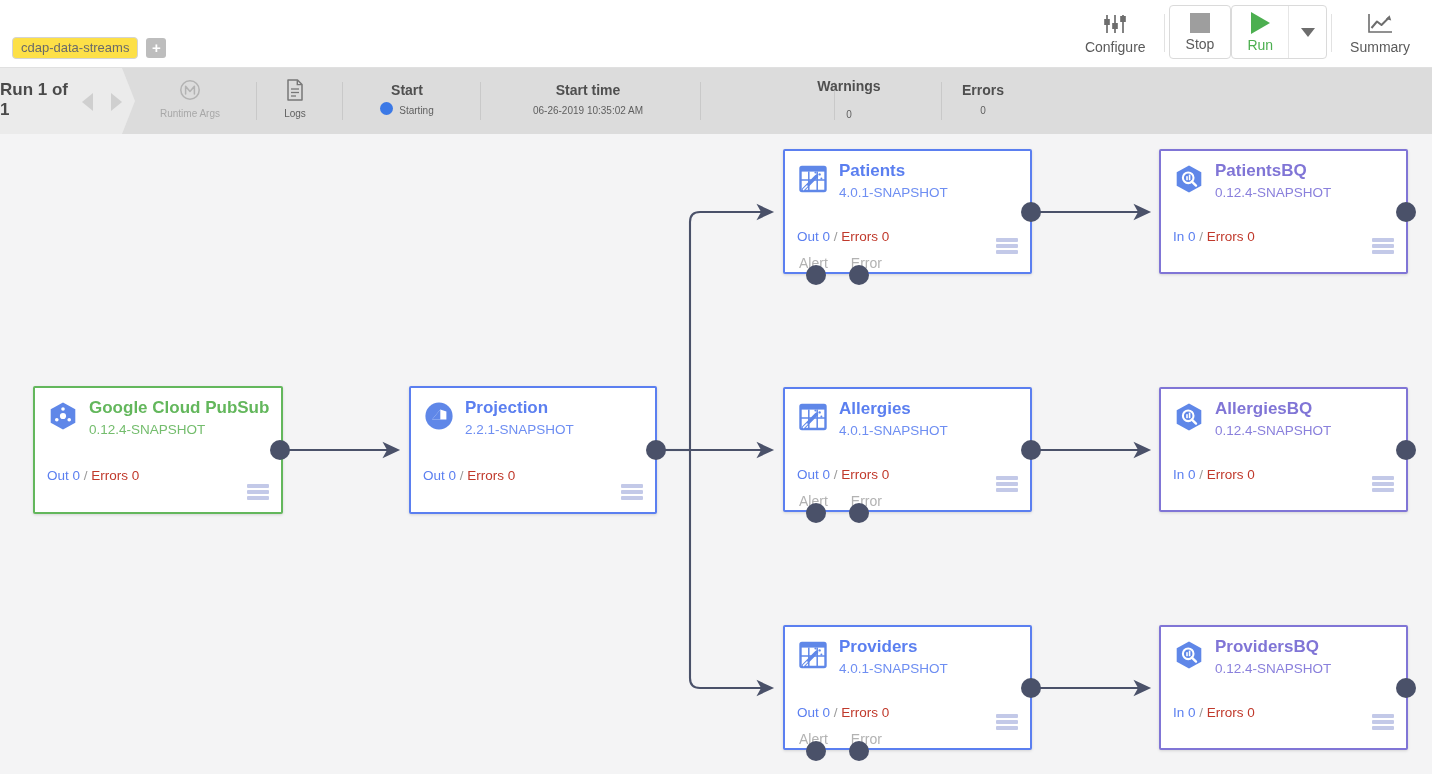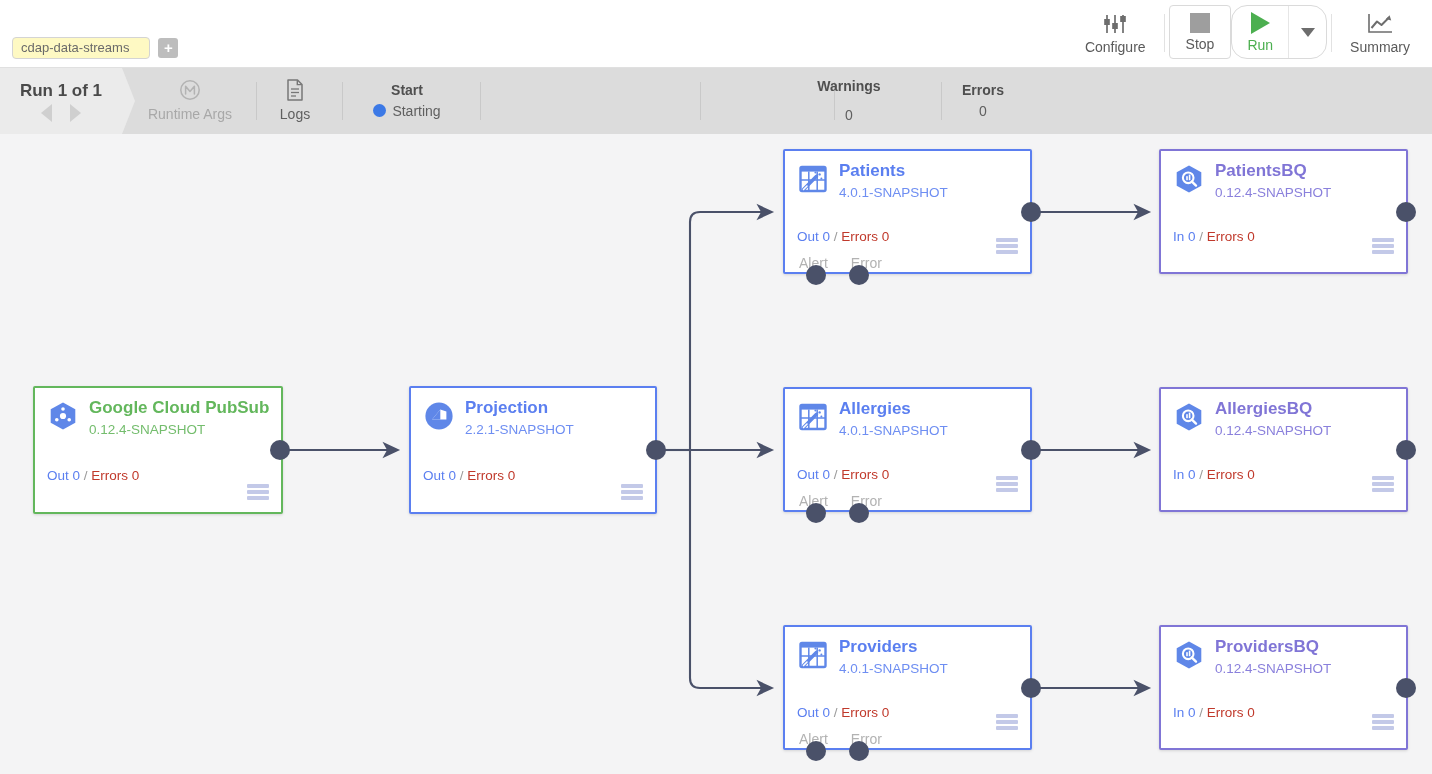--- a/index.html
+++ b/index.html
@@ -27,22 +27,22 @@
   #pipeline-title {
     font-size:22px; font-weight:bold; color:#333333; letter-spacing:-0.2px;
   }
   #info-icon { width:16px; height:16px; display:block; margin-left:3px; margin-top:3px; }
   #tag-row {
     position:absolute; left:12px; top:37px;
     display:flex; align-items:center; gap:8px;
   }
   #tag-chip {
     border:1px solid #d4d4d4; border-radius:4px;
-    padding:2px 20px 3px 8px;
-    font-size:13px; color:#6a6a6a; background:#fef9c3;
+    padding:2px 8px 3px 8px;
+    font-size:13px; color:#6a6a6a; background:#fde047;
     line-height:15px;
   }
   #tag-add {
     width:20px; height:20px; border-radius:3px; background:#bdbdbd;
     color:#fff; font-size:15px; line-height:19px; text-align:center;
     font-weight:bold;
   }
 
   #toolbar {
     position:absolute; right:8px; top:4px;
@@ -53,21 +53,21 @@
     padding:3px 14px 2px 14px; min-width:64px;
   }
   .tb-label { font-size:14px; color:#5a5a5a; margin-top:3px; }
   .tb-sep { width:1px; background:#e2e2e2; margin:10px 4px; }
   .tb-boxed {
     border:1px solid #dadada; border-radius:4px; background:#fff;
     display:flex; flex-direction:column; align-items:center; justify-content:center;
     padding:4px 16px 3px 16px; height:54px; margin-top:1px;
   }
   #run-group {
-    display:flex; border:1px solid #dadada; border-radius:16px; background:#fff;
+    display:flex; border:1px solid #dadada; border-radius:4px; background:#fff;
     height:54px; margin-top:1px; overflow:hidden;
   }
   #run-btn {
     display:flex; flex-direction:column; align-items:center; justify-content:center;
     padding:4px 15px 3px 15px;
   }
   #run-btn .tb-label { color:#4caf50; }
   #run-caret {
     display:flex; align-items:center; justify-content:center;
     width:38px; border-left:1px solid #e6e6e6;
@@ -83,21 +83,21 @@
   }
 
   
   #statusbar {
     position:absolute; left:0; top:68px; width:1432px; height:66px;
     background:#dcdcdc;
   }
   #run-selector {
     position:absolute; left:0; top:0; width:122px; height:66px;
     background:#ebebeb;
-    display:flex; flex-direction:column; align-items:center; justify-content:center;
+    display:flex; flex-direction:row; align-items:center; justify-content:center;
   }
   #run-selector:after {
     content:""; position:absolute; right:-13px; top:0;
     width:0;height:0;
     border-top:33px solid transparent; border-bottom:33px solid transparent;
     border-left:13px solid #ebebeb;
   }
   #run-label { font-size:17px; font-weight:bold; color:#4a4a4a; margin-bottom:2px; }
   #run-arrows { display:flex; gap:18px; margin-top:1px; }
   .arrow-l {
@@ -106,21 +106,21 @@
   }
   .arrow-r {
     width:0;height:0;border-top:9px solid transparent;border-bottom:9px solid transparent;
     border-left:11px solid #cfcfcf;
   }
   .sb-cell {
     position:absolute; top:0; height:66px;
     display:flex; flex-direction:column; align-items:center; justify-content:center;
   }
   .sb-top { font-size:14px; font-weight:bold; color:#4f4f4f; line-height:18px; }
-  .sb-bottom { font-size:14px; color:#5f5f5f; line-height:20px; margin-top:2px; }
+  .sb-bottom { font-size:10px; color:#5f5f5f; line-height:20px; margin-top:2px; }
   .sb-divider { position:absolute; top:14px; width:1px; height:38px; background:#c9c9c9; }
   .sb-muted .sb-bottom, .sb-muted .sb-top { color:#a8a8a8; }
   #status-dot {
     width:13px; height:13px; border-radius:50%; background:#3c79e6; display:inline-block;
     margin-right:6px; vertical-align:-1px;
   }
 
   
   #canvas {
     position:absolute; left:0; top:134px; width:1432px; height:640px;
@@ -264,20 +264,24 @@
 
   <div class="sb-cell" style="left:348px;width:118px;">
     <span class="sb-top">Start</span>
     <span class="sb-bottom">
       <span id="status-dot"></span><span>Starting</span>
     </span>
   </div>
 
   <div class="sb-divider" style="left:480px;"></div>
 
+  <div class="sb-cell" style="left:486px;width:204px;">
+    <span class="sb-top">Start time</span>
+    <span class="sb-bottom">06-26-2019 10:35:02 AM</span>
+  </div>
 
   <div class="sb-divider" style="left:700px;"></div>
 
 
   <div class="sb-divider" style="left:834px;"></div>
 
   <div class="sb-cell" style="left:800px;width:98px;gap:8px;">
     <span class="sb-top">Warnings</span>
     <span class="sb-bottom">0</span>
   </div>

